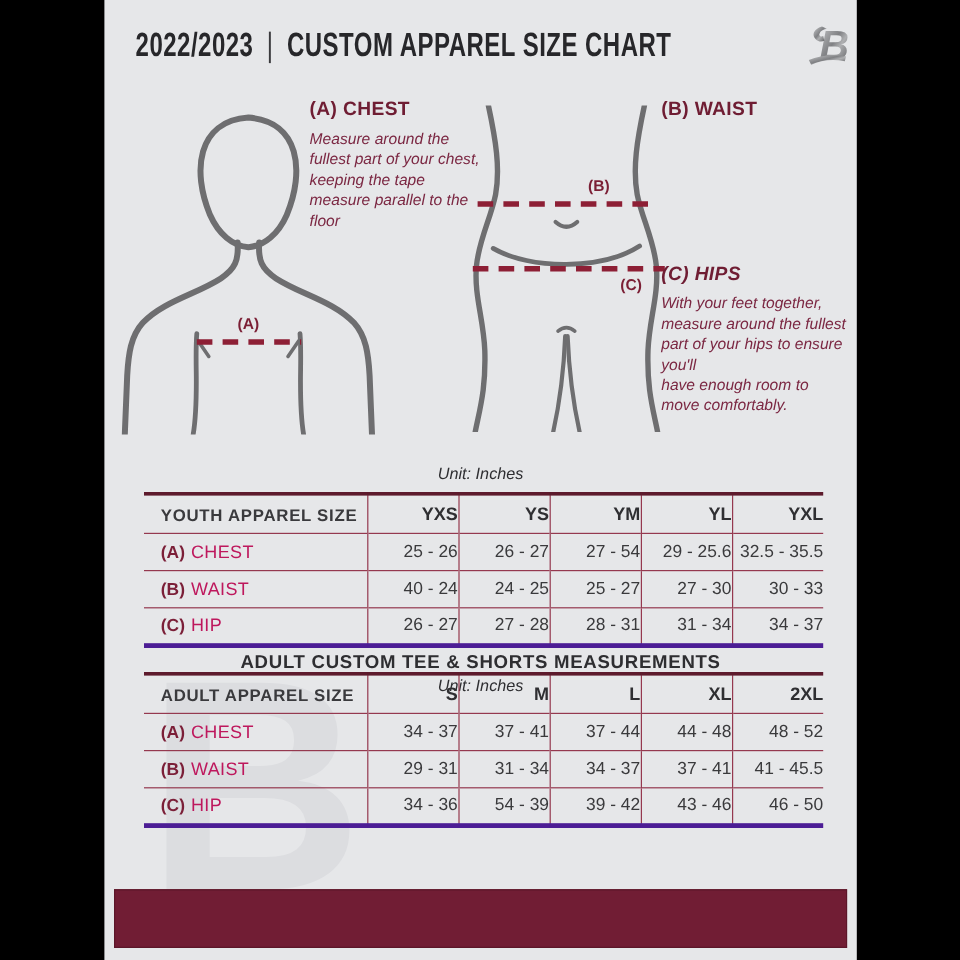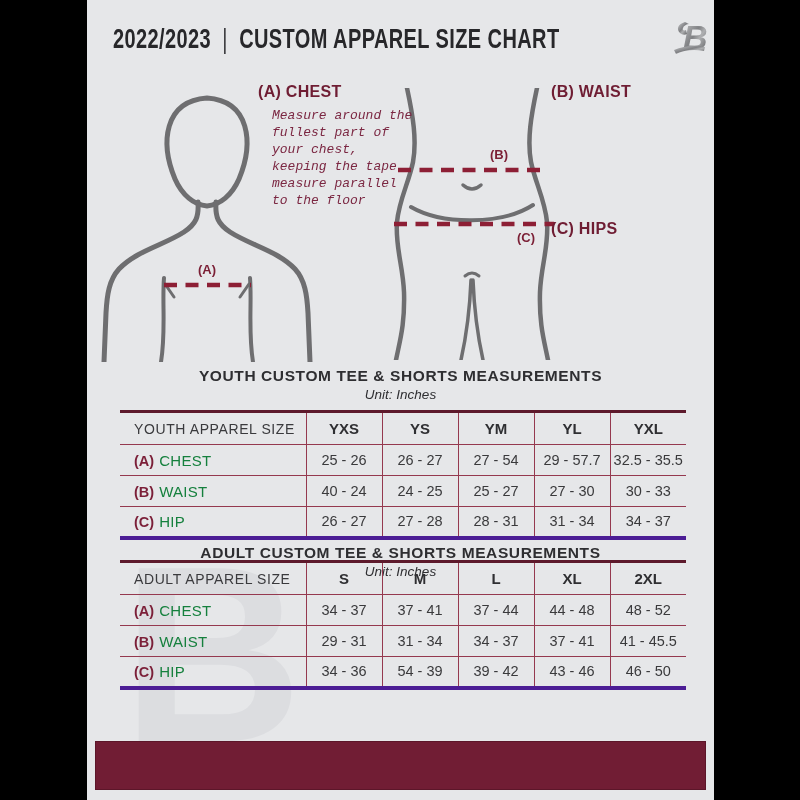--- a/index.html
+++ b/index.html
@@ -33,27 +33,27 @@
   .sec-unit{position:absolute;width:100%;text-align:center;font-style:italic;font-size:13.5px;
             color:#2e2e31;z-index:1;}
 
   
   .size-table{position:absolute;left:33px;width:566px;border-collapse:collapse;table-layout:fixed;
               z-index:1;color:#3a3a3c;}
   .size-table tr{border-bottom:1.5px solid #95394f;}
   .size-table thead tr{border-top:3px solid #5d1a2c;height:33px;}
   .size-table tbody tr{height:31px;}
   .size-table tbody tr:last-child{border-bottom:4px solid #4c1d95;}
-  .size-table th,.size-table td{border-left:1.5px solid #95394f;text-align:center;
+  .size-table th,.size-table td{border-left:1.5px solid #95394f;text-align:right;
         font-size:14.5px;padding:0;font-weight:normal;vertical-align:middle;}
   .size-table th:first-child,.size-table td:first-child{border-left:none;text-align:left;padding-left:14px;}
   .size-table thead th{font-weight:bold;font-size:15px;color:#2f2f32;}
-  .size-table thead th:first-child{font-weight:normal;font-size:14px;letter-spacing:0.6px;color:#3a3a3d;}
+  .size-table thead th:first-child{font-weight:bold;font-size:14px;letter-spacing:0.6px;color:#3a3a3d;}
   .row-marker{font-weight:bold;color:#7b1f38;margin-right:5px;}
-  .row-label{color:#15803d;font-size:15px;letter-spacing:0.3px;}
+  .row-label{color:#be185d;font-size:15px;letter-spacing:0.3px;}
 
   
   .bottom-bar{position:absolute;left:8px;top:741px;width:611px;height:49px;background:#711d34;
               box-shadow:inset 0 0 0 1px #5c1629;z-index:1;}
 
   svg text{font-family:"Liberation Sans",sans-serif;}
 </style>
 </head>
 <body>
 
@@ -112,28 +112,31 @@
           <path stroke-width="3.5" d="M 84 192 C 83 217 80 245 74 272"></path>
           <path stroke-width="3.5" d="M 86 192 C 87 217 90 245 96 272"></path>
         </g>
         <path d="M 11 82 L 159 82" stroke="#8d1f35" stroke-width="4.5" stroke-dasharray="13 8.5" fill="none"></path>
         <text x="112" y="71" text-anchor="middle" font-size="13" font-weight="bold" fill="#7b1f35">(B)</text>
         <path d="M 7 136 L 167 136" stroke="#8d1f35" stroke-width="4.5" stroke-dasharray="13 8.5" fill="none"></path>
         <text x="139" y="154" text-anchor="middle" font-size="13" font-weight="bold" fill="#7b1f35">(C)</text>
       </svg>
 
       <div class="g-head" style="left:171px;top:3px;">(A) CHEST</div>
-      <div class="g-text" style="left:185px;top:27px;width:142px;font-family:Liberation Mono, monospace;">Measure around the fullest part of your chest, keeping the tape measure parallel to the floor</div>
+      <div class="g-text" style="left:171px;top:27px;width:142px;">Measure around the fullest part of your chest, keeping the tape measure parallel to the floor</div>
 
       <div class="g-head" style="left:464px;top:3px;">(B) WAIST</div>
 
-      <div class="g-head" style="left:464px;top:140px;">(C) HIPS</div>
+      <div class="g-head" style="left:464px;top:140px;font-style:italic;">(C) HIPS</div>
+      <div class="g-text" style="left:464px;top:164px;width:156px;">
+        <span>With your feet together, measure around the fullest part of your hips to ensure you'll</span><br>
+        <span>have enough room to move comfortably.</span>
+      </div>
     </div>
 
-    <div class="sec-title" style="top:367px;">YOUTH CUSTOM TEE &amp; SHORTS MEASUREMENTS</div>
     <div class="sec-unit" style="top:387px;">Unit: Inches</div>
 
     <table class="size-table" style="top:410px;">
       <colgroup>
           <col style="width:186px">
           <col style="width:76px">
           <col style="width:76px">
           <col style="width:76px">
           <col style="width:76px">
           <col style="width:76px">
@@ -147,21 +150,21 @@
           <th>YL</th>
           <th>YXL</th>
         </tr>
       </thead>
       <tbody>
         <tr>
           <td><span class="row-marker">(A)</span><span class="row-label">CHEST</span></td>
           <td>25 - 26</td>
           <td>26 - 27</td>
           <td>27 - 54</td>
-          <td>29 - 57.7</td>
+          <td>29 - 25.6</td>
           <td>32.5 - 35.5</td>
         </tr>
         <tr>
           <td><span class="row-marker">(B)</span><span class="row-label">WAIST</span></td>
           <td>40 - 24</td>
           <td>24 - 25</td>
           <td>25 - 27</td>
           <td>27 - 30</td>
           <td>30 - 33</td>
         </tr>

